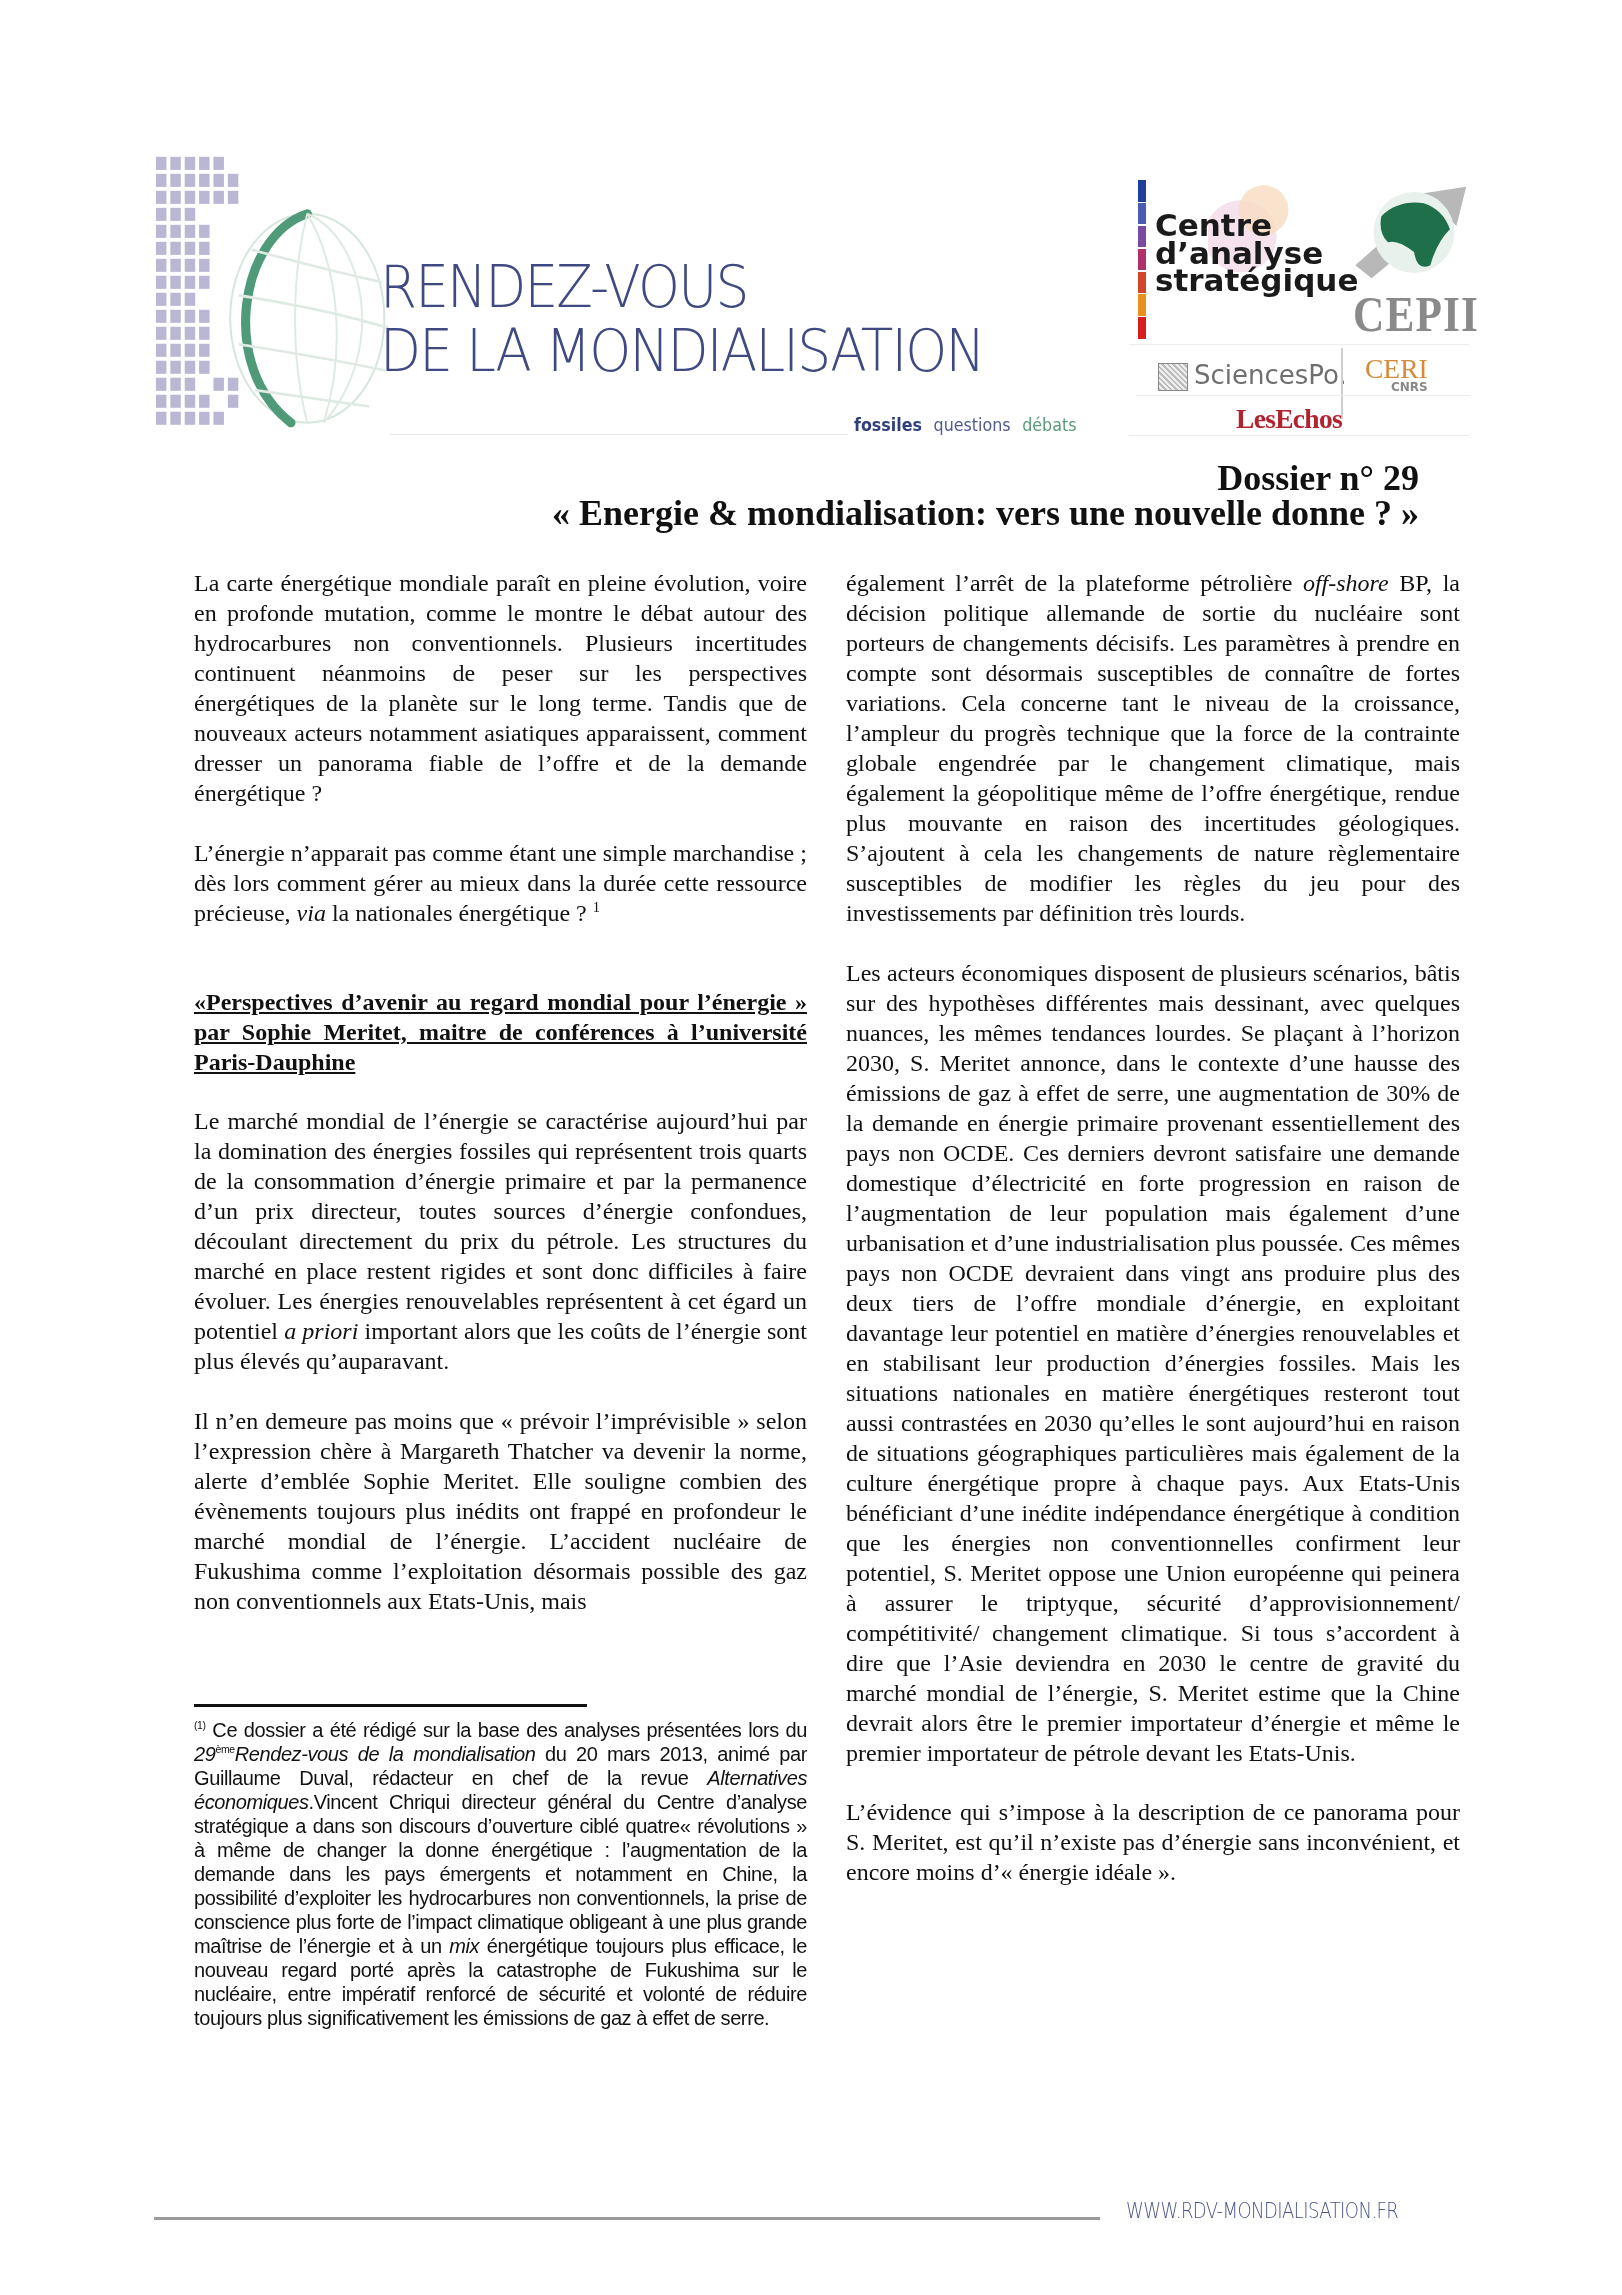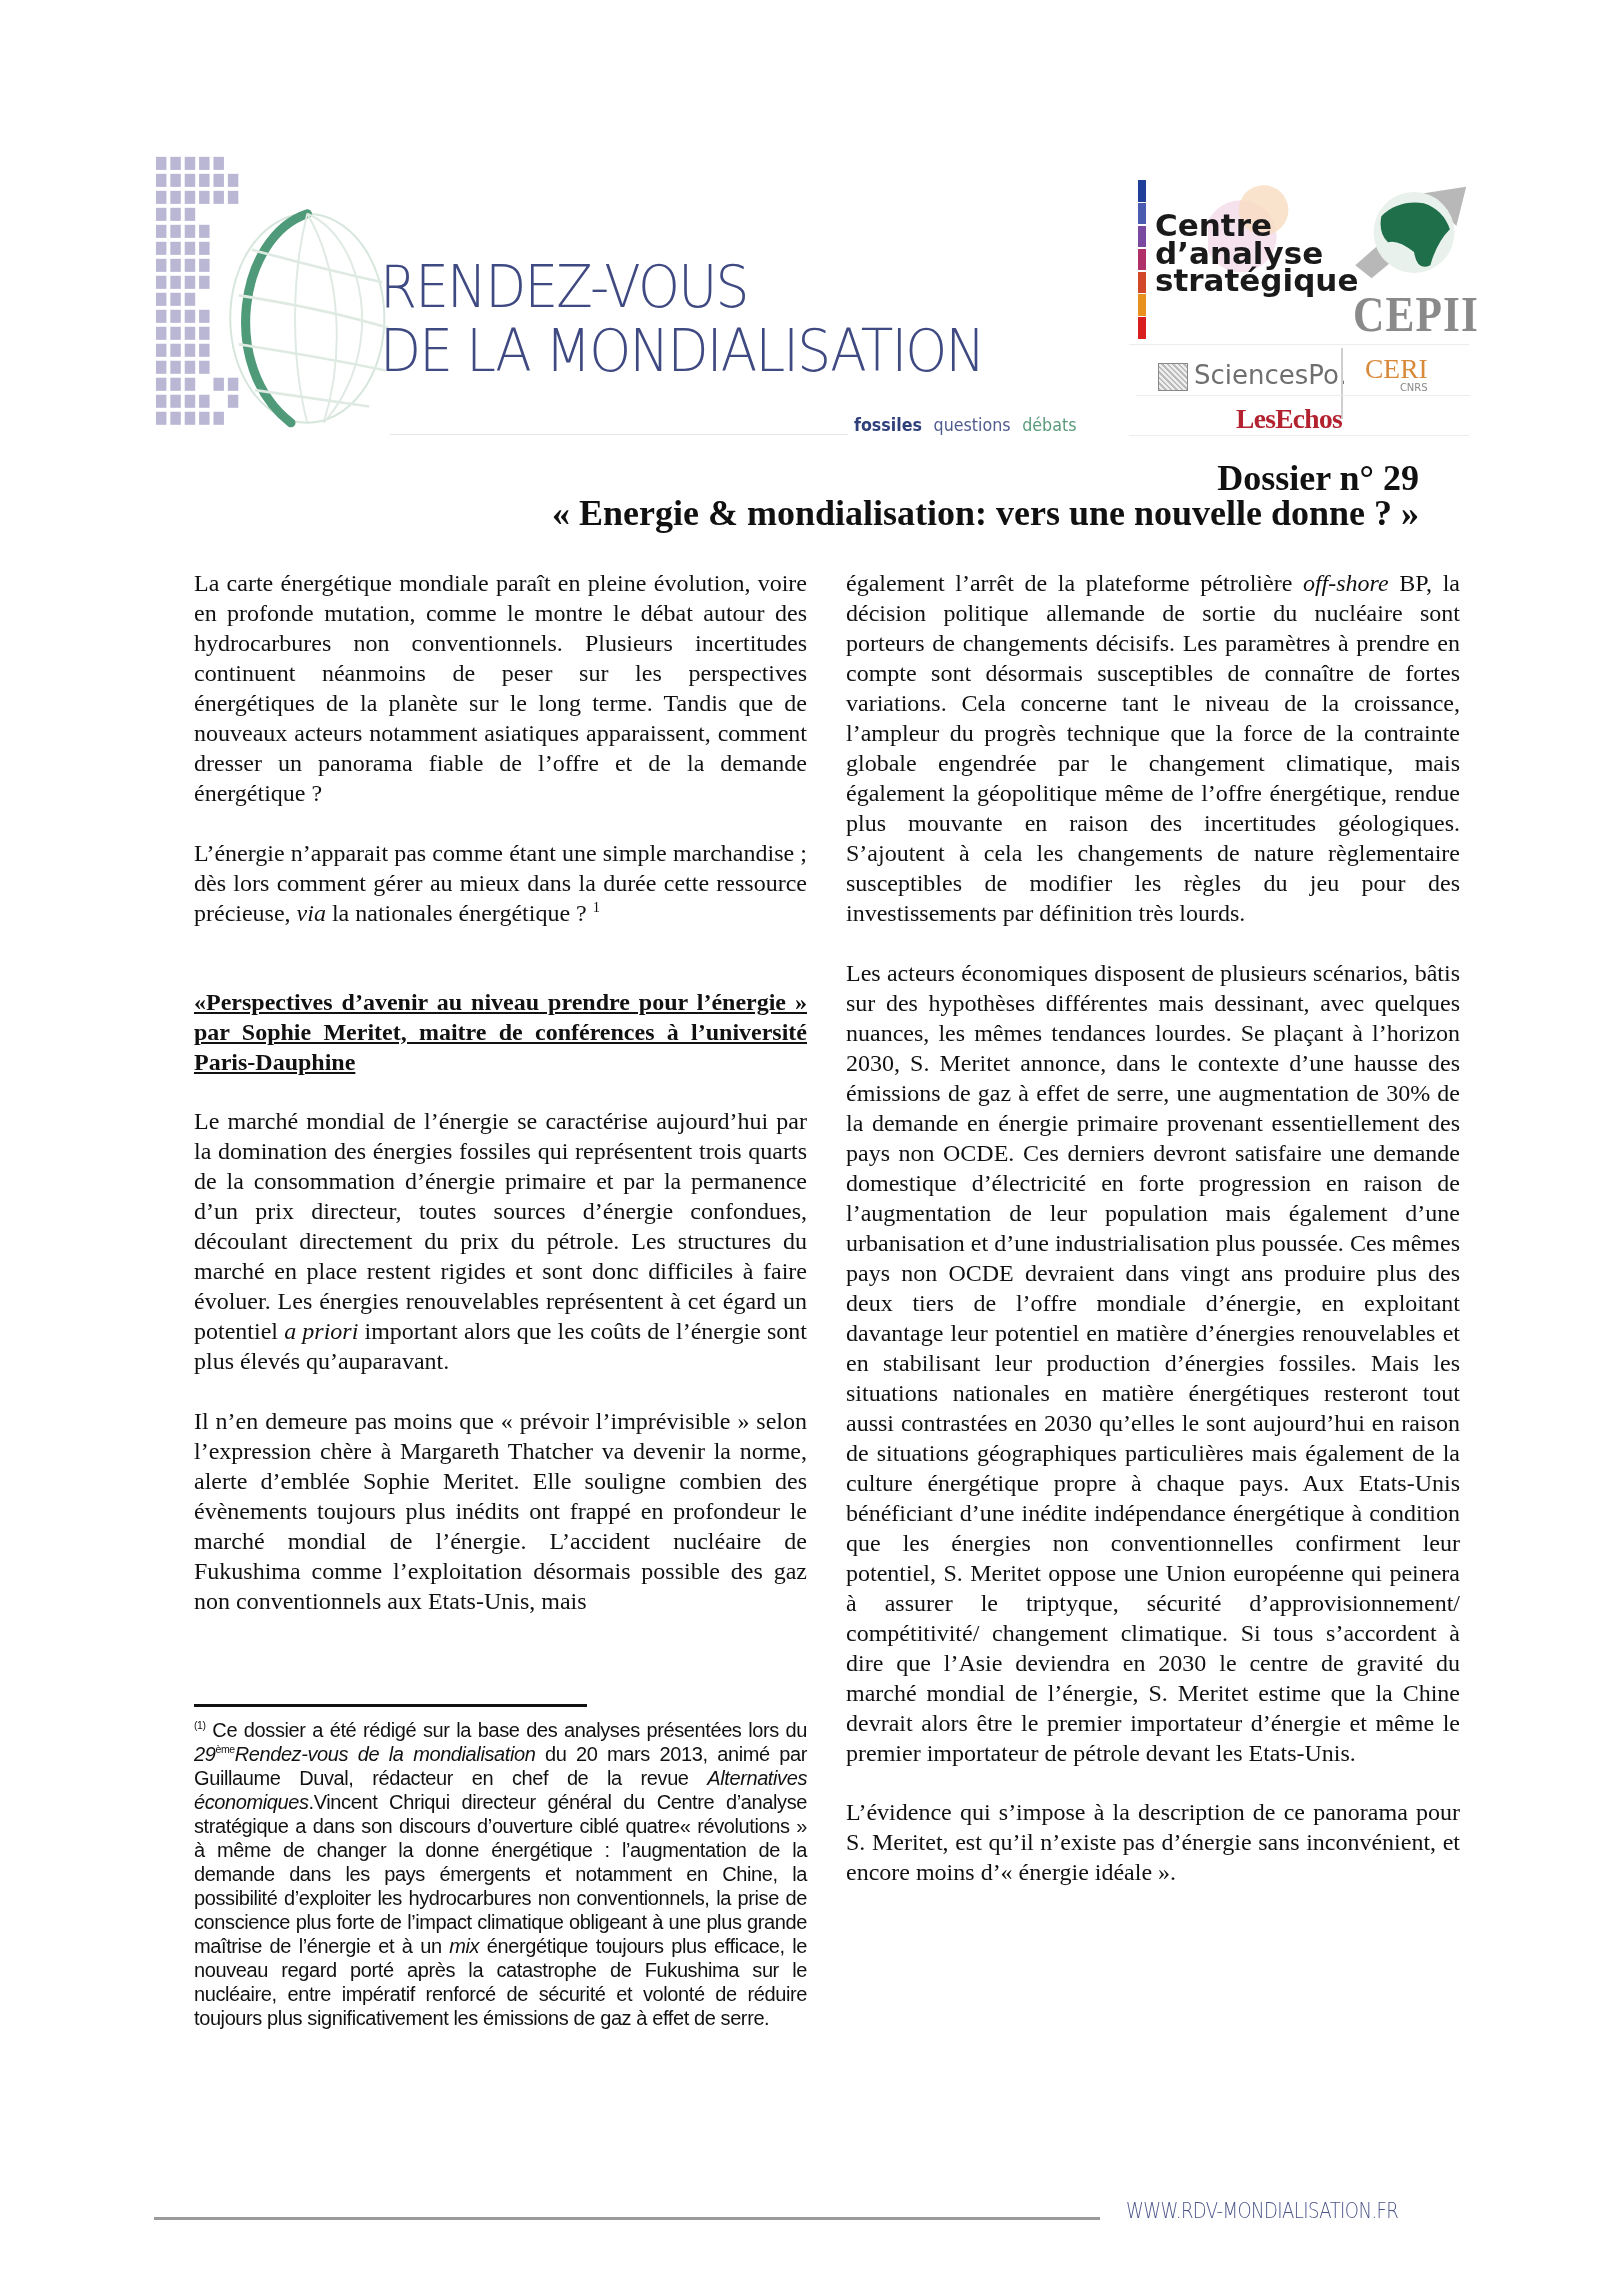--- a/index.html
+++ b/index.html
@@ -24,21 +24,21 @@
   .cas-circles { position:absolute; left:79px; top:29.5px; }
   .cas-text { position:absolute; left:26px; top:58px; font-family:"DejaVu Sans", sans-serif; font-weight:bold; font-size:31px; line-height:27.5px; color:#1a1a1a; white-space:nowrap; }
   .cepii-globe { position:absolute; left:223px; top:26px; }
   .cepii-text { position:absolute; left:224px; top:131px; font-family:"Liberation Serif", serif; font-weight:bold; font-size:51px; color:#8a8a8a; letter-spacing:1.3px; transform:scaleX(0.85); transform-origin:left top; }
   .p-rule { position:absolute; height:1.3px; background:#ececec; }
   .sciencespo { position:absolute; left:29px; top:206px; font-family:"DejaVu Sans", sans-serif; font-size:26px; color:#6f6f6f; white-space:nowrap; }
   .sp-crest { display:inline-block; width:27.5px; height:26px; border:1.3px solid #888; vertical-align:middle; margin-right:6.5px; background:repeating-linear-gradient(45deg,#bbb 0 2px,#eee 2px 3.9px); }
   .v-rule { position:absolute; left:212px; top:194px; width:2px; height:71px; background:#cfcfcf; }
   .ceri { position:absolute; left:236px; top:202px; text-align:right; }
   .ceri-main { font-family:"Liberation Serif", serif; font-size:27.5px; color:#d88a3a; line-height:26px; }
-  .ceri-sub { font-family:"DejaVu Sans", sans-serif; font-size:10px; color:#888; line-height:11.8px; }
+  .ceri-sub { font-family:"DejaVu Sans", sans-serif; font-size:12px; color:#888; line-height:11.8px;font-weight:bold; }
   .lesechos { position:absolute; left:107px; top:249px; font-family:"Liberation Serif", serif; font-weight:bold; font-size:27.5px; color:#b2232f; letter-spacing:-0.7px; }
 
   
   .dossier-block { position:absolute; right:204px; top:461px; text-align:right; font-family:"Liberation Serif", serif; font-weight:bold; font-size:36px; line-height:35px; }
 
   
   .col { position:absolute; top:568px; font-size:24px; line-height:30px; text-align:justify; }
   .col-left { left:194px; width:613px; }
   .col-right { left:846px; width:614px; }
   .col p { margin:0 0 29.5px 0; }
@@ -196,21 +196,21 @@
 </div>
 
 <div class="dossier-block">
   <div>Dossier n° 29</div>
   <div>« Energie &amp; mondialisation: vers une nouvelle donne ? »</div>
 </div>
 
 <div class="col col-left">
   <p>La carte énergétique mondiale paraît en pleine évolution, voire en profonde mutation, comme le montre le débat autour des hydrocarbures non conventionnels. Plusieurs incertitudes continuent néanmoins de peser sur les perspectives énergétiques de la planète sur le long terme. Tandis que de nouveaux acteurs notamment asiatiques apparaissent, comment dresser un panorama fiable de l’offre et de la demande énergétique ?</p>
   <p style="margin-bottom:59px"><span>L’énergie n’apparait pas comme étant une simple marchandise ; dès lors comment gérer au mieux dans la durée cette ressource précieuse, </span><em>via</em><span> la nationales énergétique ? </span><sup>1</sup></p>
-  <div class="section-heading">«Perspectives d’avenir au niveau prendre pour l’énergie » par Sophie Meritet, maitre de conférences à l’université Paris-Dauphine</div>
+  <div class="section-heading">«Perspectives d’avenir au regard mondial pour l’énergie » par Sophie Meritet, maitre de conférences à l’université Paris-Dauphine</div>
   <p><span>Le marché mondial de l’énergie se caractérise aujourd’hui par la domination des énergies fossiles qui représentent trois quarts de la consommation d’énergie primaire et par la permanence d’un prix directeur, toutes sources d’énergie confondues, découlant directement du prix du pétrole. Les structures du marché en place restent rigides et sont donc difficiles à faire évoluer. Les énergies renouvelables représentent à cet égard un potentiel </span><em>a priori</em><span> important alors que les coûts de l’énergie sont plus élevés qu’auparavant.</span></p>
   <p class="tight">Il n’en demeure pas moins que « prévoir l’imprévisible » selon l’expression chère à Margareth Thatcher va devenir la norme, alerte d’emblée Sophie Meritet. Elle souligne combien des évènements toujours plus inédits ont frappé en profondeur le marché mondial de l’énergie. L’accident nucléaire de Fukushima comme l’exploitation désormais possible des gaz non conventionnels aux Etats-Unis, mais</p>
 </div>
 
 <div class="footnote-rule"></div>
 <div class="footnote">
   <sup>(1)</sup><span> Ce dossier a été rédigé sur la base des analyses présentées lors du </span><em>29</em><sup>ème</sup><em>Rendez-vous de la mondialisation</em><span> du 20 mars 2013, animé par Guillaume Duval, rédacteur en chef de la revue </span><em>Alternatives économiques</em><span>.Vincent Chriqui directeur général du Centre d’analyse stratégique a dans son discours d’ouverture ciblé quatre« révolutions » à même de changer la donne énergétique : l’augmentation de la demande dans les pays émergents et notamment en Chine, la possibilité d’exploiter les hydrocarbures non conventionnels, la prise de conscience plus forte de l’impact climatique obligeant à une plus grande maîtrise de l’énergie et à un </span><em>mix</em><span> énergétique toujours plus efficace, le nouveau regard porté après la catastrophe de Fukushima sur le nucléaire, entre impératif renforcé de sécurité et volonté de réduire toujours plus significativement les émissions de gaz à effet de serre.</span>
 </div>
 
 <div class="col col-right">

